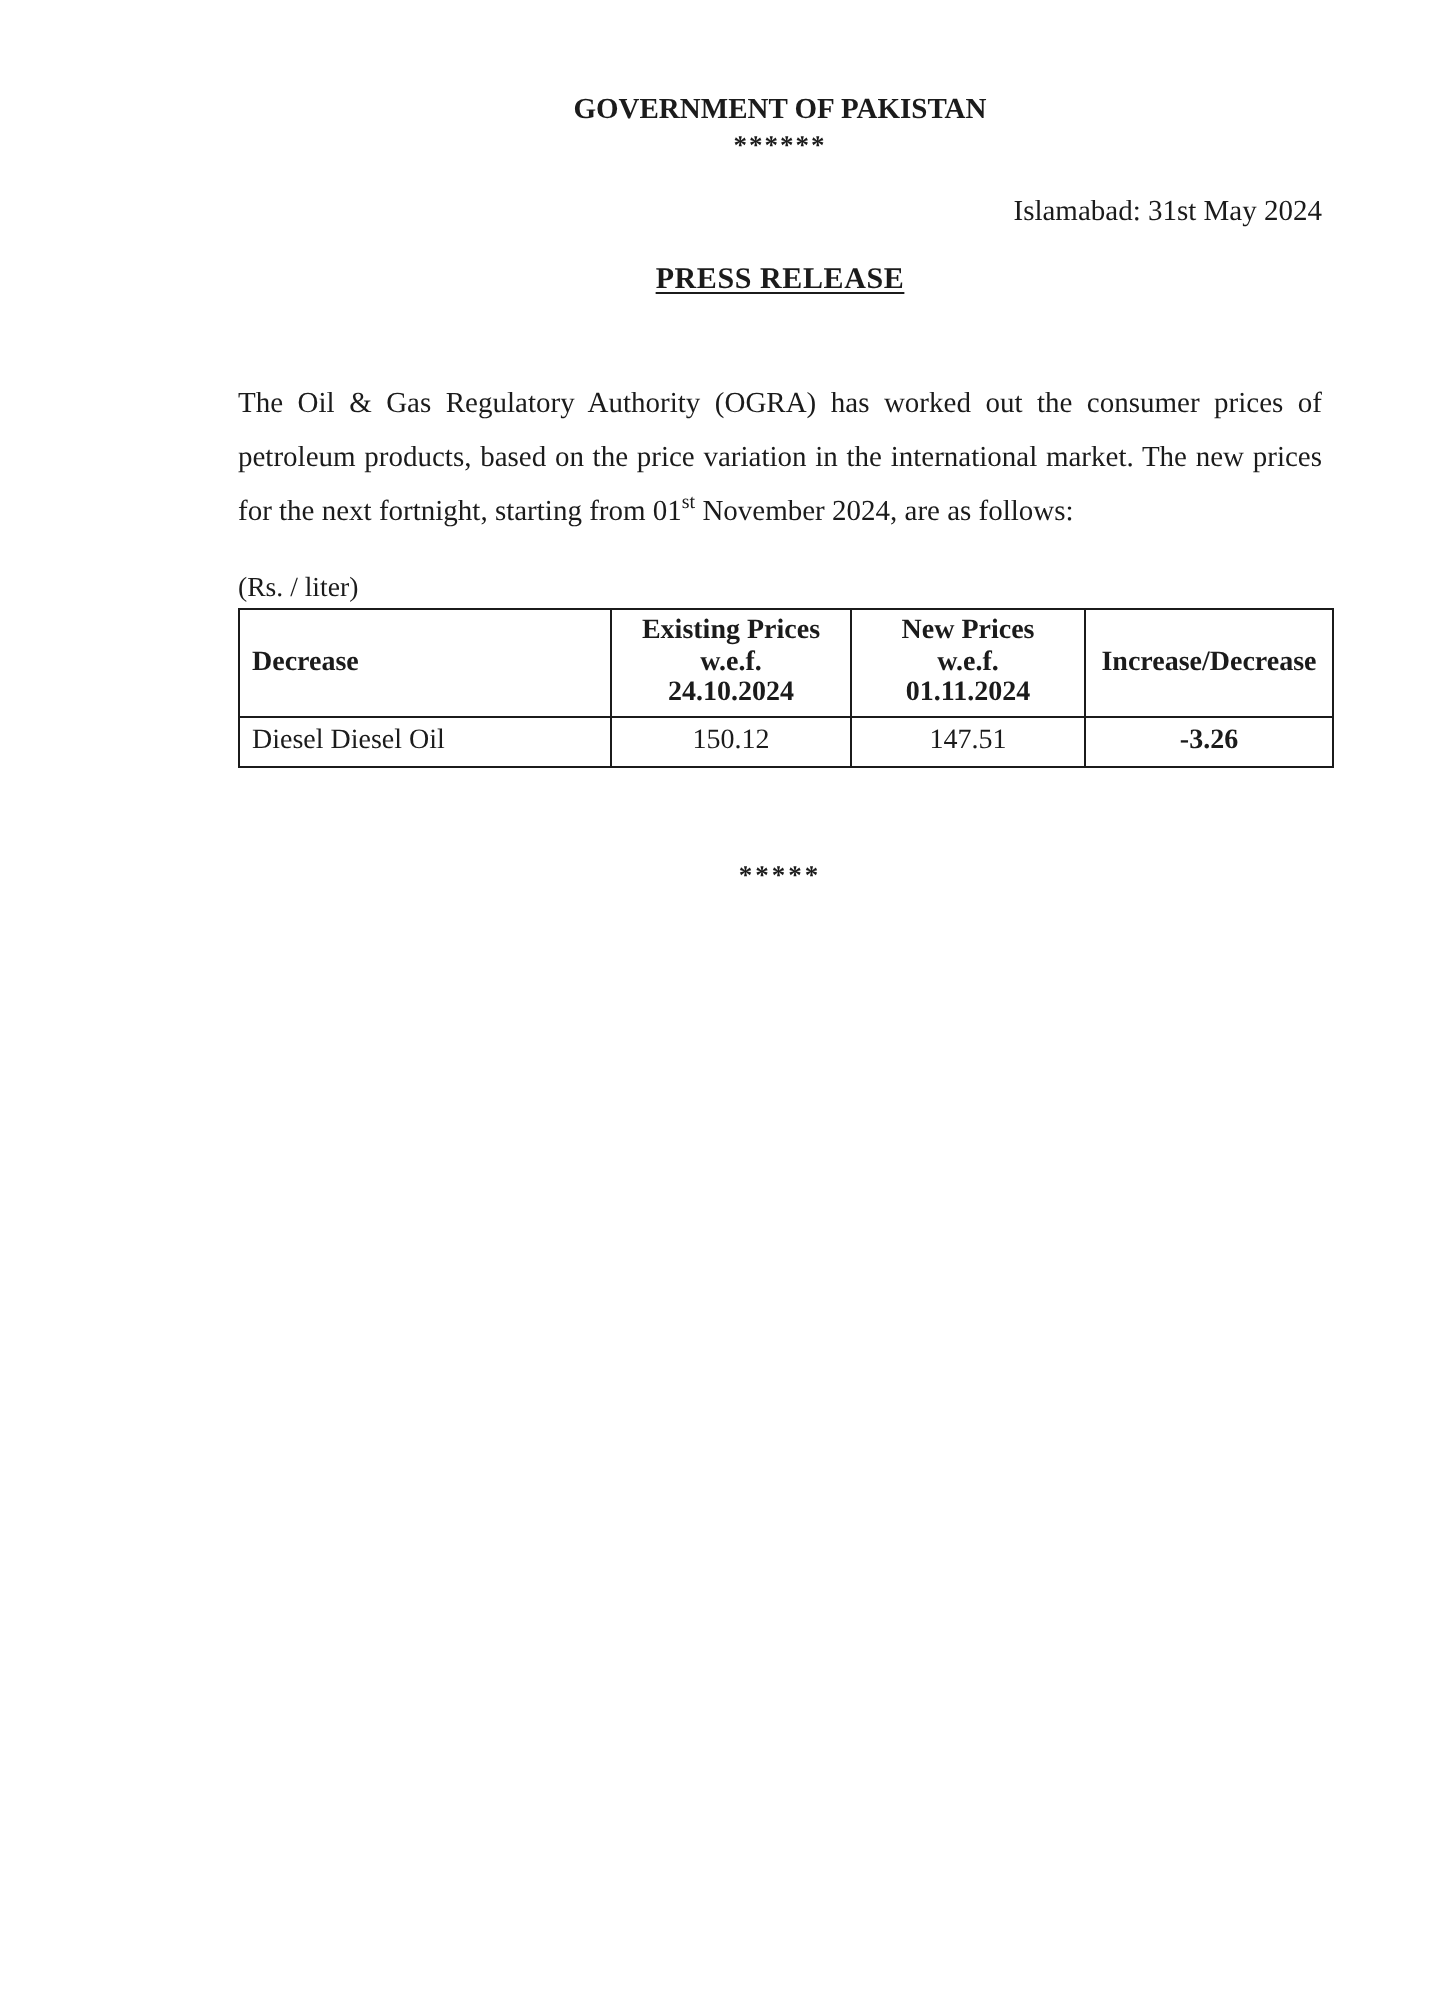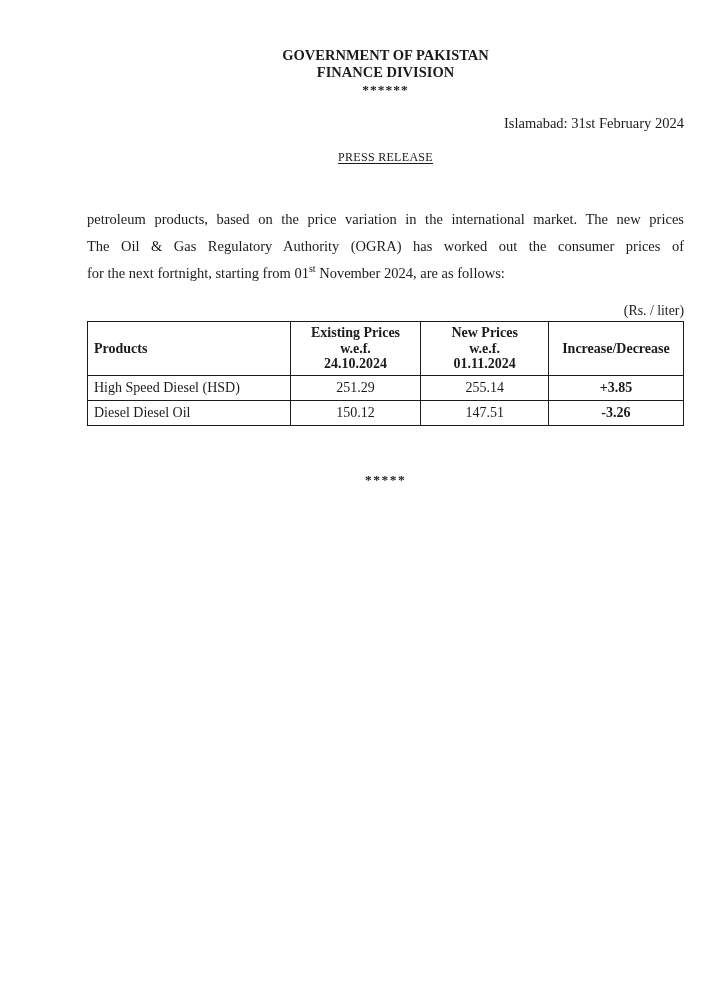--- a/index.html
+++ b/index.html
@@ -9,43 +9,44 @@
     width: 720px;
     height: 1002px;
     margin: 0 auto;
     background: #ffffff;
     font-family: "Liberation Serif", "DejaVu Serif", serif;
     color: #1b1b1b;
     font-size: 14.5px;
     overflow: hidden;
   }
   .content {
-    padding: 47px 36px 0 87px; 
+    padding: 47px 59px 0 87px; 
+    margin-left: 32px;
   }
   .doc-header {
     text-align: center;
     font-weight: bold;
     font-size: 14.5px;
     line-height: 17px;
   }
   .doc-header .stars {
     letter-spacing: 1px;
     font-size: 13.5px;
   }
   .dateline {
     margin-top: 16px;
     text-align: right;
     font-size: 14.5px;
     line-height: 18px;
   }
   .title {
     margin-top: 16px;
     text-align: center;
-    font-size: 12px;
-    font-weight: normal;
+    font-size: 15px;
+    font-weight: bold;
     line-height: 18px;
     letter-spacing: 0.3px;
   }
   .title span {
     text-decoration: underline;
     text-underline-offset: 2px;
     text-decoration-thickness: 1.4px;
   }
   .para {
     margin-top: 40px;
@@ -53,21 +54,20 @@
     line-height: 27px;
   }
   .para .line-justified {
     text-align: justify;
     text-align-last: justify;
   }
   .para .line-left { text-align: left; }
   sup { font-size: 10px; line-height: 0; vertical-align: super; }
   .unit-label {
     margin-top: 15px;
-    text-align: right;
     font-size: 13.8px;
     line-height: 17px;
   }
   table.price-table {
     margin-top: 2px;
     width: 100%;
     border-collapse: collapse;
     table-layout: fixed;
   }
   .price-table th, .price-table td {
@@ -107,69 +107,62 @@
   }
 </style>
 </head>
 <body>
 
 <div class="page">
   <div class="content">
 
     <div class="doc-header">
       <div>GOVERNMENT OF PAKISTAN</div>
-      <div>FINANCE DIVISION</div>
       <div class="stars">******</div>
     </div>
 
-    <div class="dateline">Islamabad: 31st February 2024</div>
+    <div class="dateline">Islamabad: 31st May 2024</div>
 
     <div class="title">
       <span>PRESS RELEASE</span>
     </div>
 
     <div class="para">
+      <div class="line-justified">The Oil &amp; Gas Regulatory Authority (OGRA) has worked out the consumer prices of</div>
       <div class="line-justified">petroleum products, based on the price variation in the international market. The new prices</div>
-      <div class="line-justified">The Oil &amp; Gas Regulatory Authority (OGRA) has worked out the consumer prices of</div>
       <div class="line-left"><span>for the next fortnight, starting from 01</span><sup>st</sup><span> November 2024, are as follows:</span></div>
     </div>
 
     <div class="unit-label">(Rs. / liter)</div>
 
     <table class="price-table">
       <colgroup>
         <col style="width:186px">
         <col style="width:120px">
         <col style="width:117px">
         <col style="width:124px">
       </colgroup>
       <thead>
         <tr>
-          <th class="col-products">Products</th>
+          <th class="col-products">Decrease</th>
           <th>
             <div>Existing Prices</div>
             <div>w.e.f.</div>
             <div>24.10.2024</div>
           </th>
           <th>
             <div>New Prices</div>
             <div>w.e.f.</div>
             <div>01.11.2024</div>
           </th>
           <th class="col-change">Increase/Decrease</th>
         </tr>
       </thead>
       <tbody>
         <tr>
-          <td class="cell-product">High Speed Diesel (HSD)</td>
-          <td>251.29</td>
-          <td>255.14</td>
-          <td class="cell-change">+3.85</td>
-        </tr>
-        <tr>
           <td class="cell-product">Diesel Diesel Oil</td>
           <td>150.12</td>
           <td>147.51</td>
           <td class="cell-change">-3.26</td>
         </tr>
       </tbody>
     </table>
 
     <div class="footer-stars">*****</div>
 

